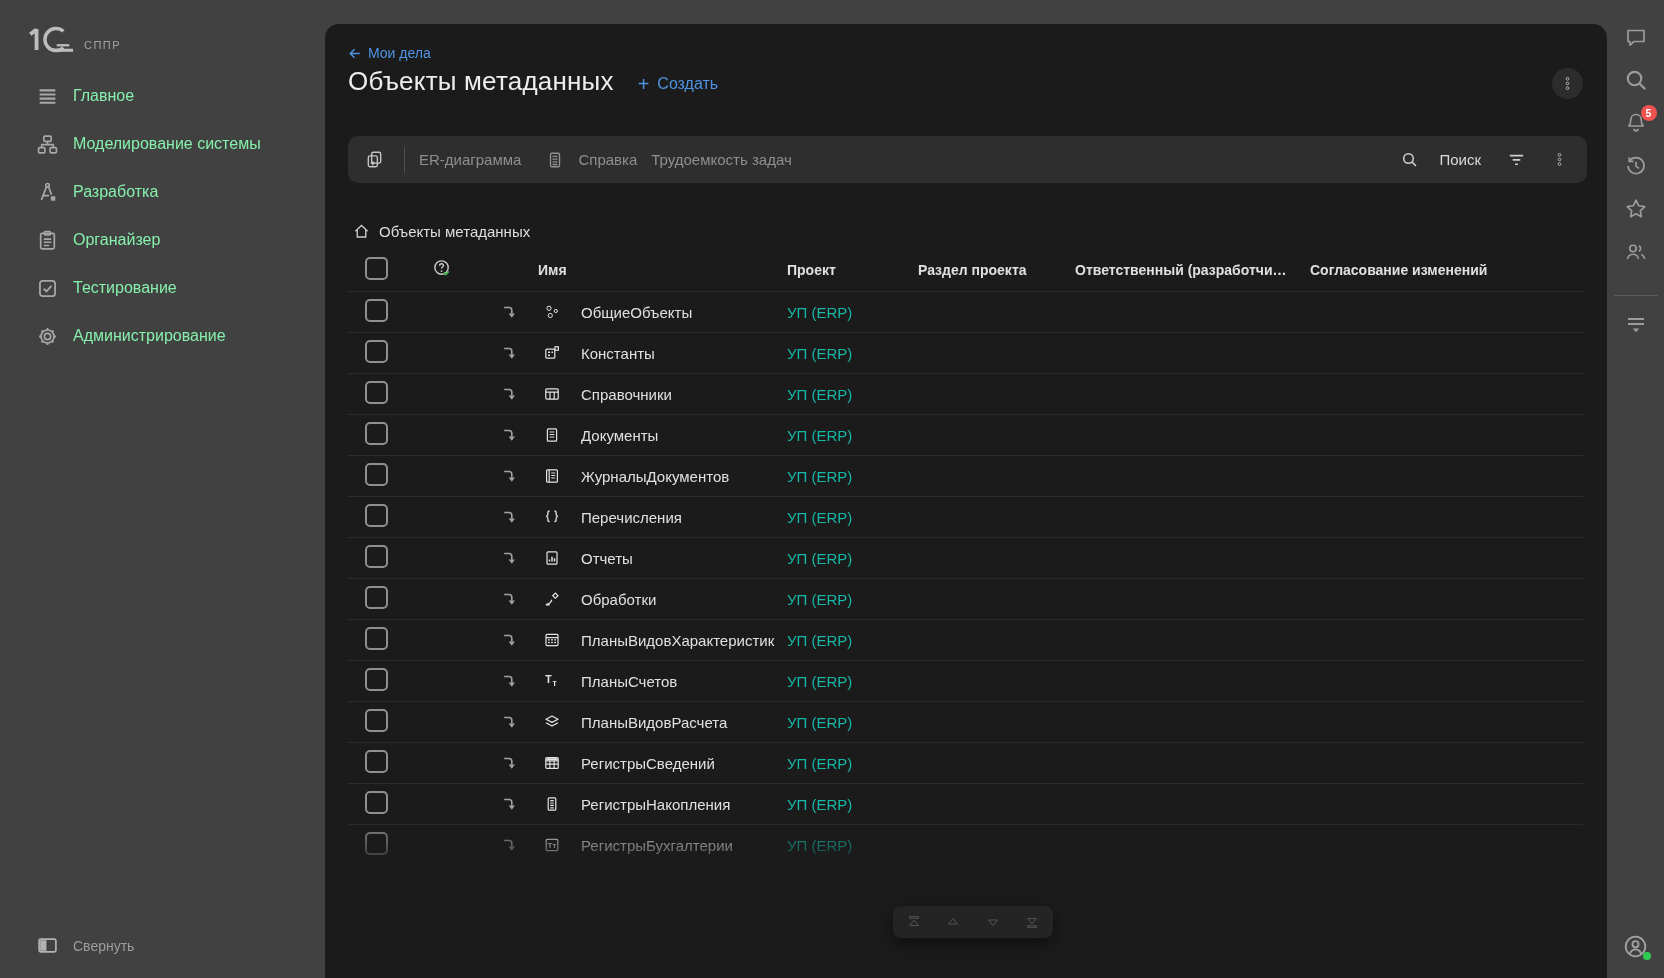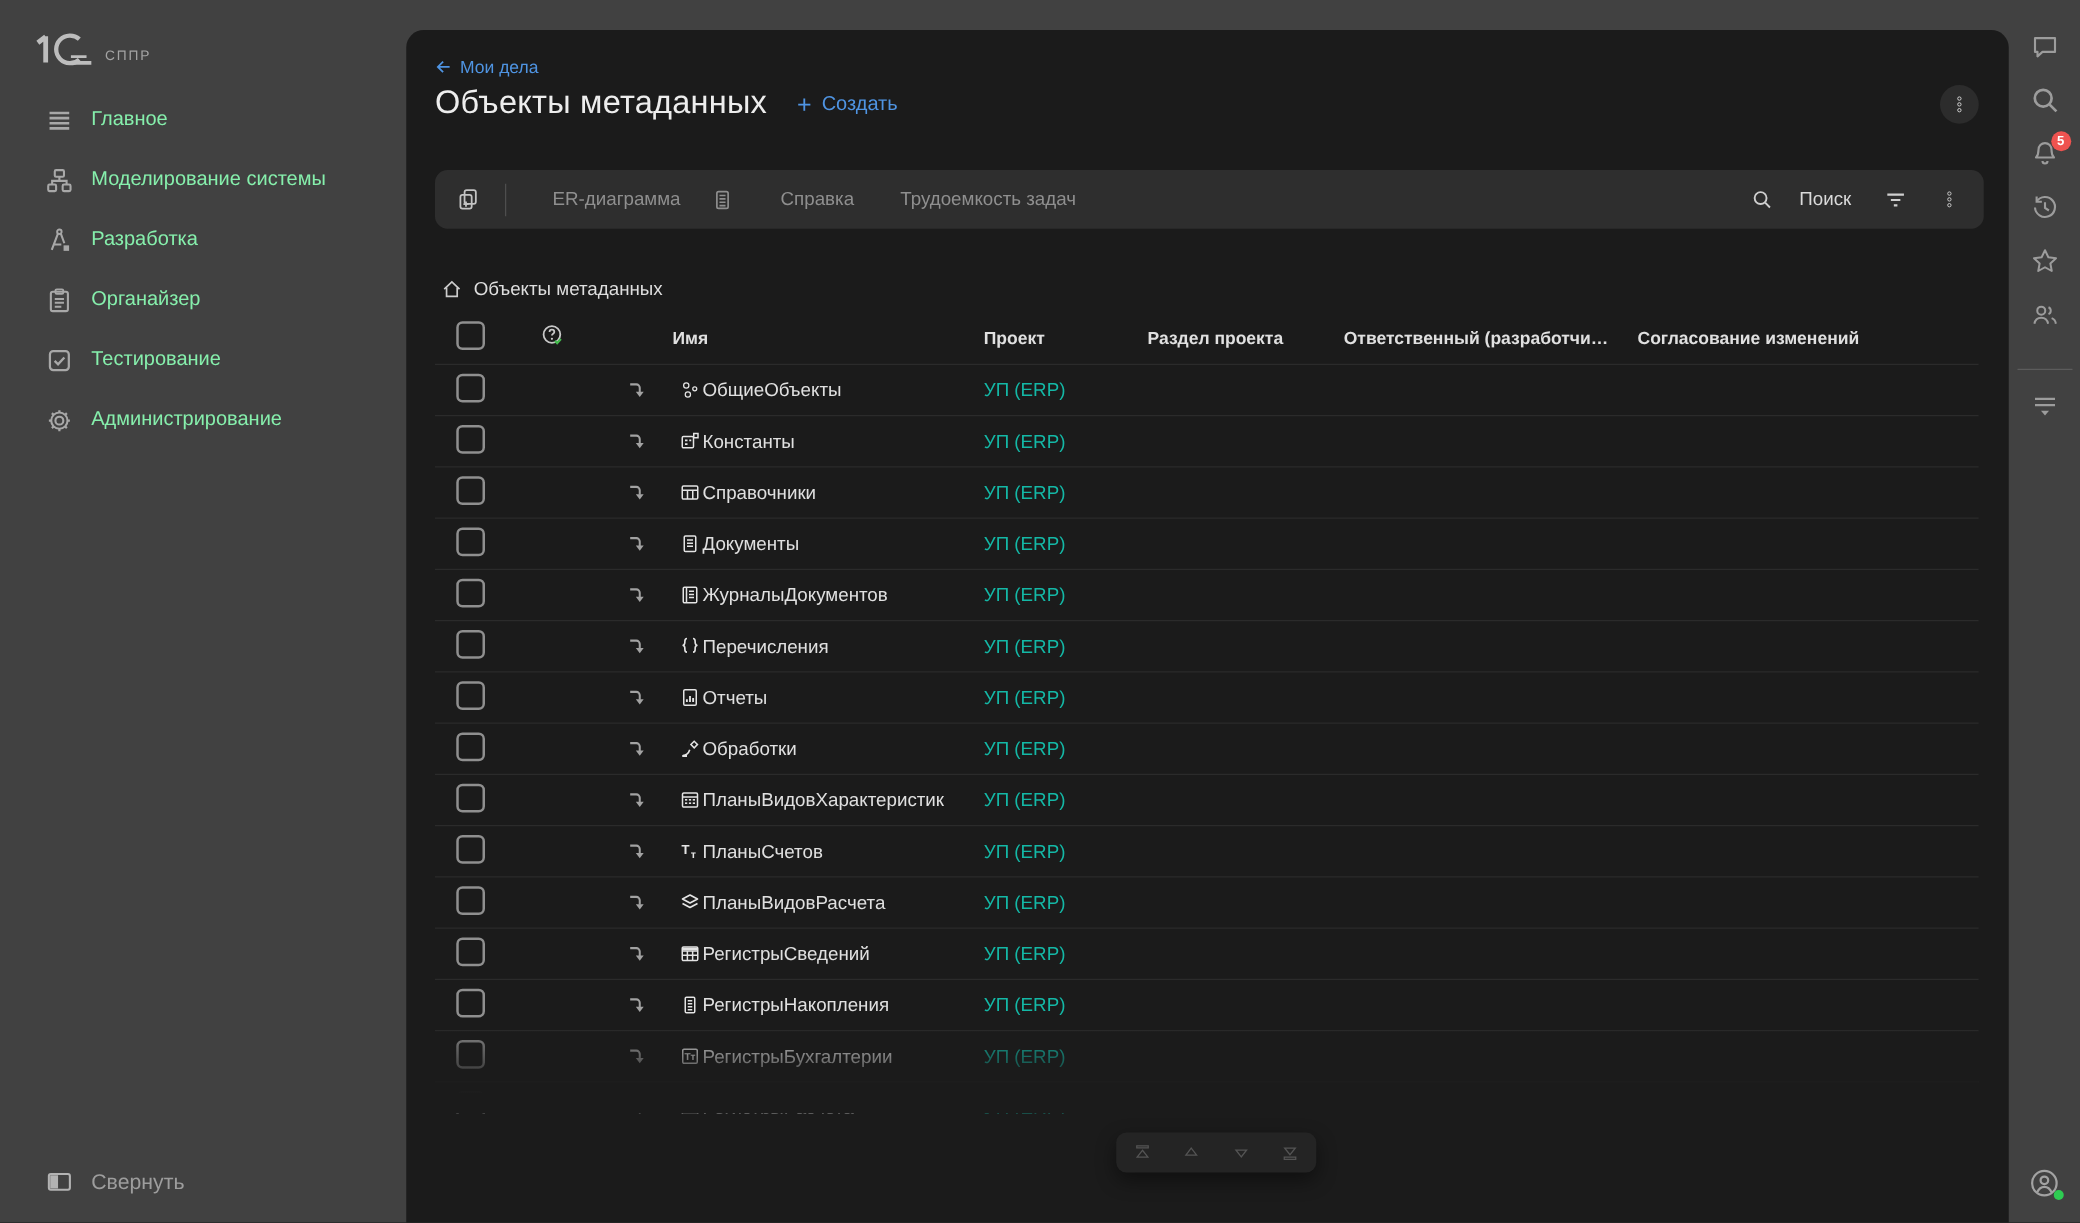--- a/index.html
+++ b/index.html
@@ -28,39 +28,39 @@
   
   .sidebar{position:absolute;left:0;top:0;width:371px;height:100%}
   .logo{position:absolute;left:25px;top:25px;display:flex;align-items:flex-end;gap:9px;color:#c2c2c2}
   .logo-mark{width:50px;height:29px}
   .logo-caption{font-size:11px;letter-spacing:1.5px;color:#a3a3a3;padding-bottom:3px}
   .side-nav{position:absolute;top:72px;left:0;right:0}
   .nav-item{display:flex;align-items:center;height:48px;padding:0 24px 0 37px;color:#86efac;cursor:pointer}
   .nav-item .nav-ic{width:21px;height:21px;margin-right:15px;color:#a8a8a8}
   .nav-item .nav-label{flex:1;font-size:16px;white-space:nowrap}
   .nav-item .chev{width:14px;height:14px;color:#8d8d8d}
-  .collapse-btn{position:absolute;left:37px;bottom:22px;display:flex;align-items:flex-end;gap:15px;color:#9d9d9d;font-size:17px;cursor:pointer;background:none;border:none;padding:0}
+  .collapse-btn{position:absolute;left:37px;bottom:22px;display:flex;align-items:center;gap:15px;color:#9d9d9d;font-size:14px;cursor:pointer;background:none;border:none;padding:0}
   .collapse-btn .icon{width:21px;height:21px;color:#b3b3b3}
 
   
   .panel{position:absolute;left:325px;top:24px;width:1282px;bottom:0;background:var(--panel-bg);border-radius:14px 14px 0 0}
   .back-link{position:absolute;left:23px;top:21px;display:flex;align-items:center;gap:7px;color:var(--accent);font-size:14px;text-decoration:none;cursor:pointer}
   .back-link .icon{width:13px;height:13px}
   .title-row{position:absolute;left:23px;top:42px;display:flex;align-items:center;gap:24px}
   .title-row h1{margin:0;font-size:26px;font-weight:500;color:#ededed;letter-spacing:.2px;white-space:nowrap}
   .create-btn{display:flex;align-items:center;gap:8px;color:var(--accent);font-size:16px;font-weight:500;cursor:pointer;background:none;border:none;padding:0;margin-top:4px}
   .create-btn .plus{font-size:20px;font-weight:400;line-height:16px}
   .kebab-circle{position:absolute;right:24px;top:44px;width:31px;height:31px;border-radius:50%;background:#2c2c2c;border:none;display:flex;align-items:center;justify-content:center;cursor:pointer;color:#d6d6d6}
   .kebab-circle .icon{width:15px;height:15px}
 
   .toolbar{position:absolute;left:23px;right:20px;top:112px;height:47px;background:var(--pill-bg);border-radius:10px;display:flex;align-items:center;padding:0 20px 0 17px}
   .tb-btn{background:none;border:none;padding:0;cursor:pointer;display:flex;align-items:center}
   .tb-copy{width:19px;height:19px;color:#c3c3c3}
   .tb-divider{width:1px;height:26px;background:#4e4e4e;margin-left:20px}
-  .tb-tab{margin-left:37px;font-size:15px;color:var(--dim);white-space:nowrap;cursor:pointer}
+  .tb-tab{margin-left:14px;font-size:15px;color:var(--dim);white-space:nowrap;cursor:pointer}
   .tb-list{width:18px;height:18px;color:var(--dim);margin-left:25px}
   .tb-right{margin-left:auto;display:flex;align-items:center;gap:26px}
   .tb-search{display:flex;align-items:center;gap:21px;color:#dadada;font-size:15px;cursor:pointer}
   .tb-search .icon{width:17px;height:17px;color:#cfcfcf}
   .tb-filter{width:19px;height:19px;color:#cfcfcf}
   .tb-kebab{width:15px;height:15px;color:#cfcfcf}
 
   .breadcrumb{position:absolute;left:28px;top:199px;display:flex;align-items:center;gap:9px;font-size:15px;color:#dedede}
   .breadcrumb .icon{width:17px;height:17px;color:#cccccc}
 
@@ -74,21 +74,21 @@
   .hdr-name{padding-left:50px}
   .c4{padding-left:9px}
   .hdr-section{padding-left:15px}
   .hdr-resp{padding-left:12px;white-space:nowrap;overflow:hidden}
   .hdr-agree{padding-left:12px;white-space:nowrap}
   .cbx{width:19px;height:19px;border:2px solid #8f8f8f;border-radius:5px;display:inline-block;background:transparent;cursor:pointer}
   .help-ic{width:21px;height:21px;cursor:pointer}
   .cell-name{display:flex;align-items:center}
   .lvl-ic{width:18px;height:18px;margin-left:13px;color:#a2a2a2}
   .type-ic{width:16px;height:16px;margin-left:25px;color:#e4e4e4}
-  .obj-name{margin-left:2px;white-space:nowrap}
+  .obj-name{margin-left:21px;white-space:nowrap}
   .proj{color:#14b8a6}
   .fade{position:absolute;left:0;right:0;bottom:0;height:74px;background:linear-gradient(180deg,rgba(27,27,27,0) 0%,#1b1b1b 78%);pointer-events:none}
 
   
   .float-nav{position:absolute;left:568px;top:882px;width:160px;height:32px;background:#242424;border-radius:8px;box-shadow:0 6px 16px rgba(0,0,0,.45);display:flex;align-items:center;justify-content:space-between;padding:0 13px;box-sizing:border-box}
   .float-nav .fbtn{background:none;border:none;padding:0;width:16px;height:16px;color:#545454;cursor:pointer}
 
   
   .right-rail{position:absolute;right:0;top:0;width:57px;height:100%;display:flex;flex-direction:column;align-items:center;padding-top:25px;box-sizing:border-box}
   .rail-btn{position:relative;width:24px;height:24px;margin-bottom:19px;color:#9c9c9c;background:none;border:none;padding:0;cursor:pointer}

